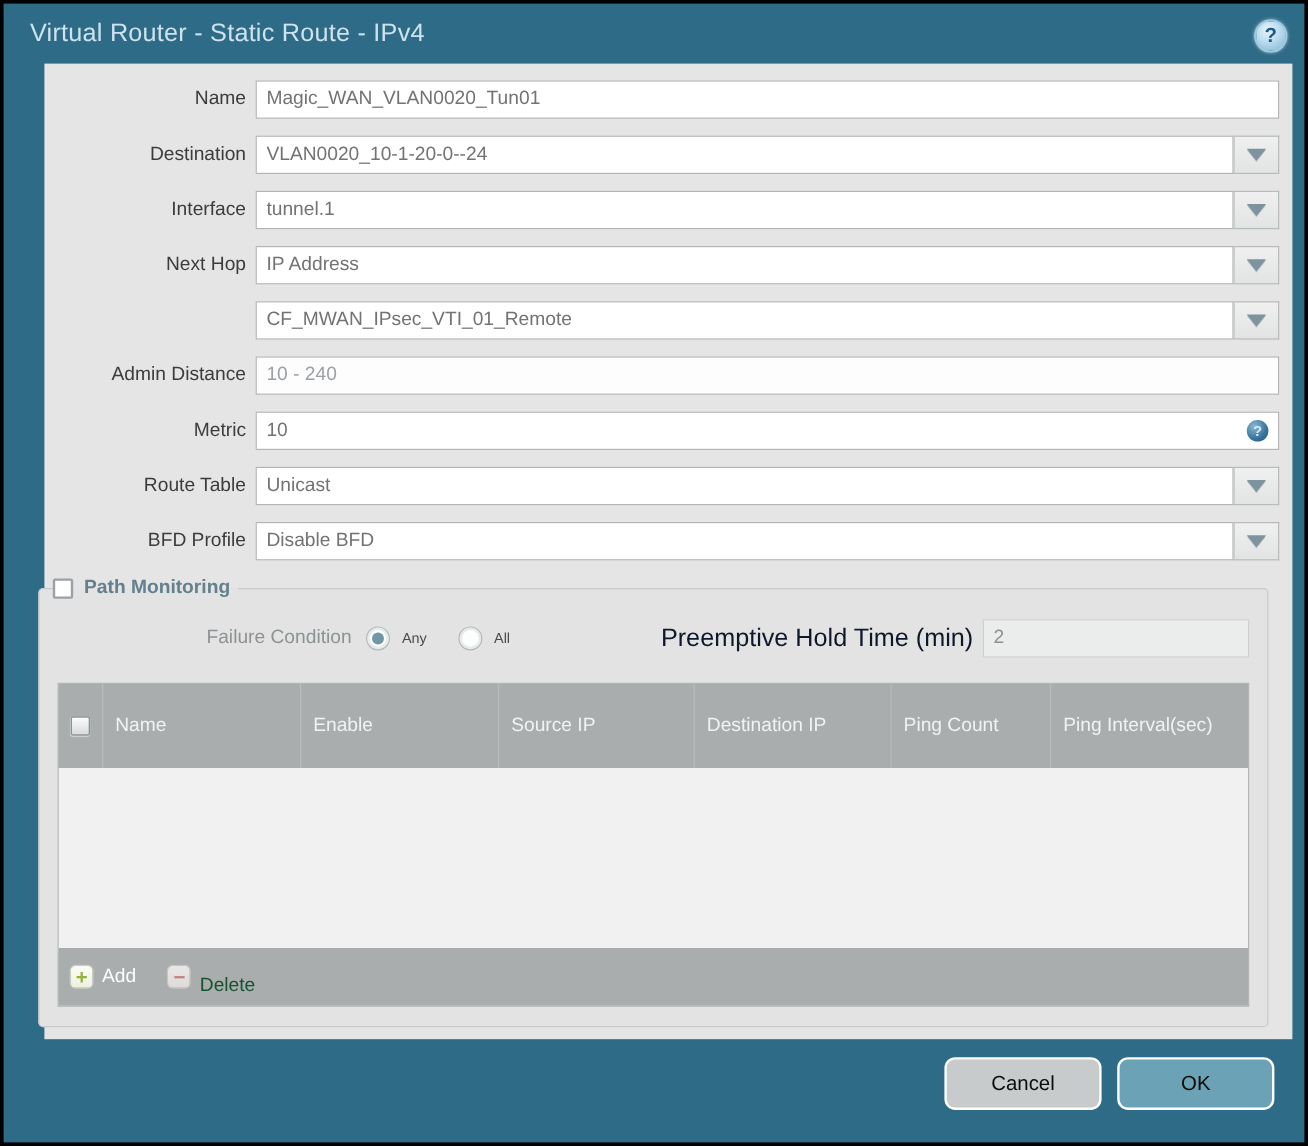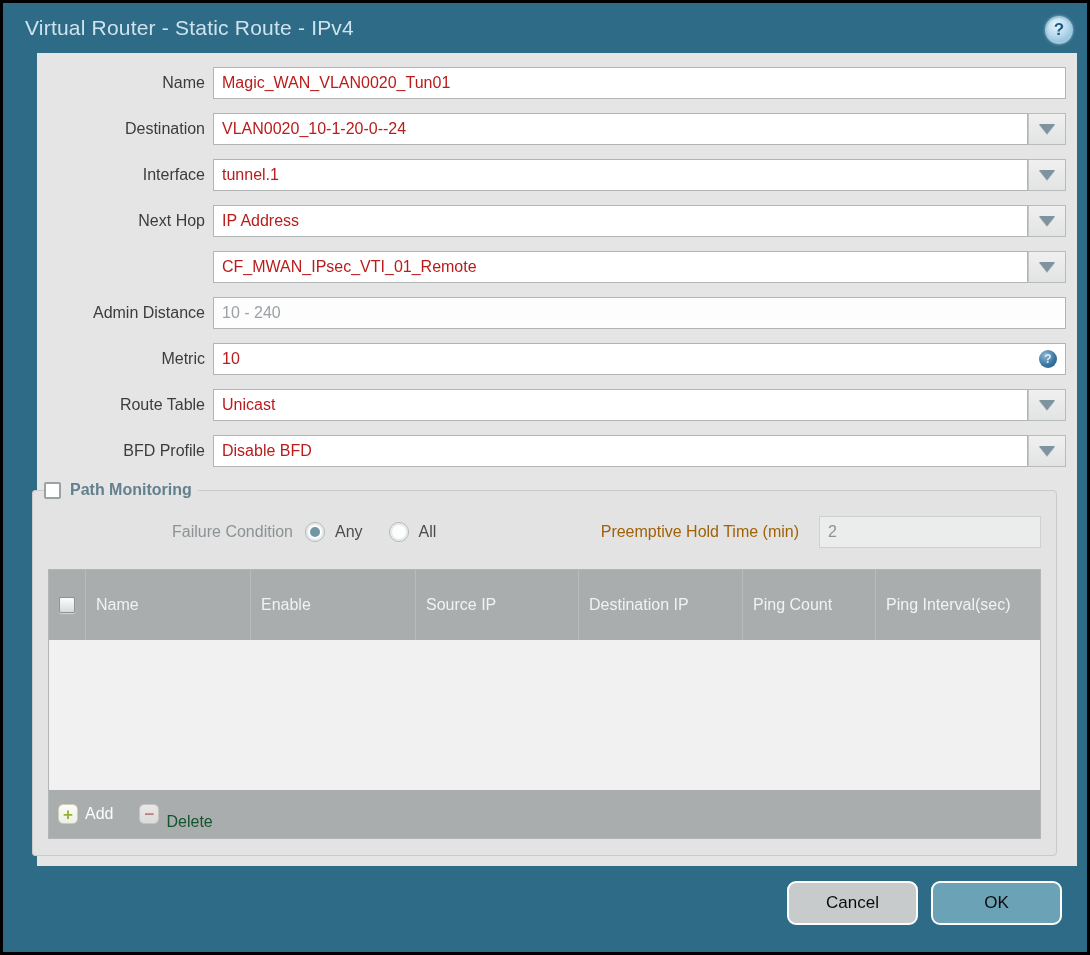--- a/index.html
+++ b/index.html
@@ -62,21 +62,21 @@
     flex: none;
   }
   .field {
     flex: 1; display: flex; height: 32px; position: relative;
   }
   .field input {
     flex: 1; height: 32px;
     border: 1px solid #b2b5b6;
     background: #fff;
     font-family: "Liberation Sans", sans-serif;
-    font-size: 16px; color: #b91c1c;
+    font-size: 16px; color: #737373;
     padding: 0 30px 0 8px;
     outline: none;
   }
   .field input.no-pad { padding-right: 8px; }
   .field input::placeholder { color: #9ba1a4; }
   .field input.ghost { background: #fdfdfd; color: #9ba1a4; }
   .drop-btn {
     width: 38px; height: 32px; flex: none;
     background: linear-gradient(#f0f0f0, #e2e3e3);
     border: 1px solid #b8bbbc;
@@ -141,24 +141,24 @@
     margin-right: 10px;
     position: relative;
     cursor: pointer;
     flex: none;
   }
   .radio.selected::after {
     content: ""; position: absolute; left: 4px; top: 4px;
     width: 10px; height: 10px; border-radius: 50%;
     background: #7396a6;
   }
-  .radio-lbl { font-size: 16px; color: #4b4b4b; }
+  .radio-lbl { font-size: 12px; color: #4b4b4b; }
   .pht-group { margin-left: auto; display: flex; align-items: center; }
   .pht-label {
-    font-size: 16px; color: #a16207; margin-right: 20px;
+    font-size: 21px; color: #0f172a; margin-right: 8px;
   }
   .pht-group input {
     width: 222px; height: 32px;
     background: #ebecec;
     border: 1px solid #cfd1d1;
     font-family: "Liberation Sans", sans-serif;
     font-size: 16px; color: #8d9295;
     padding: 0 8px; outline: none;
   }
 

